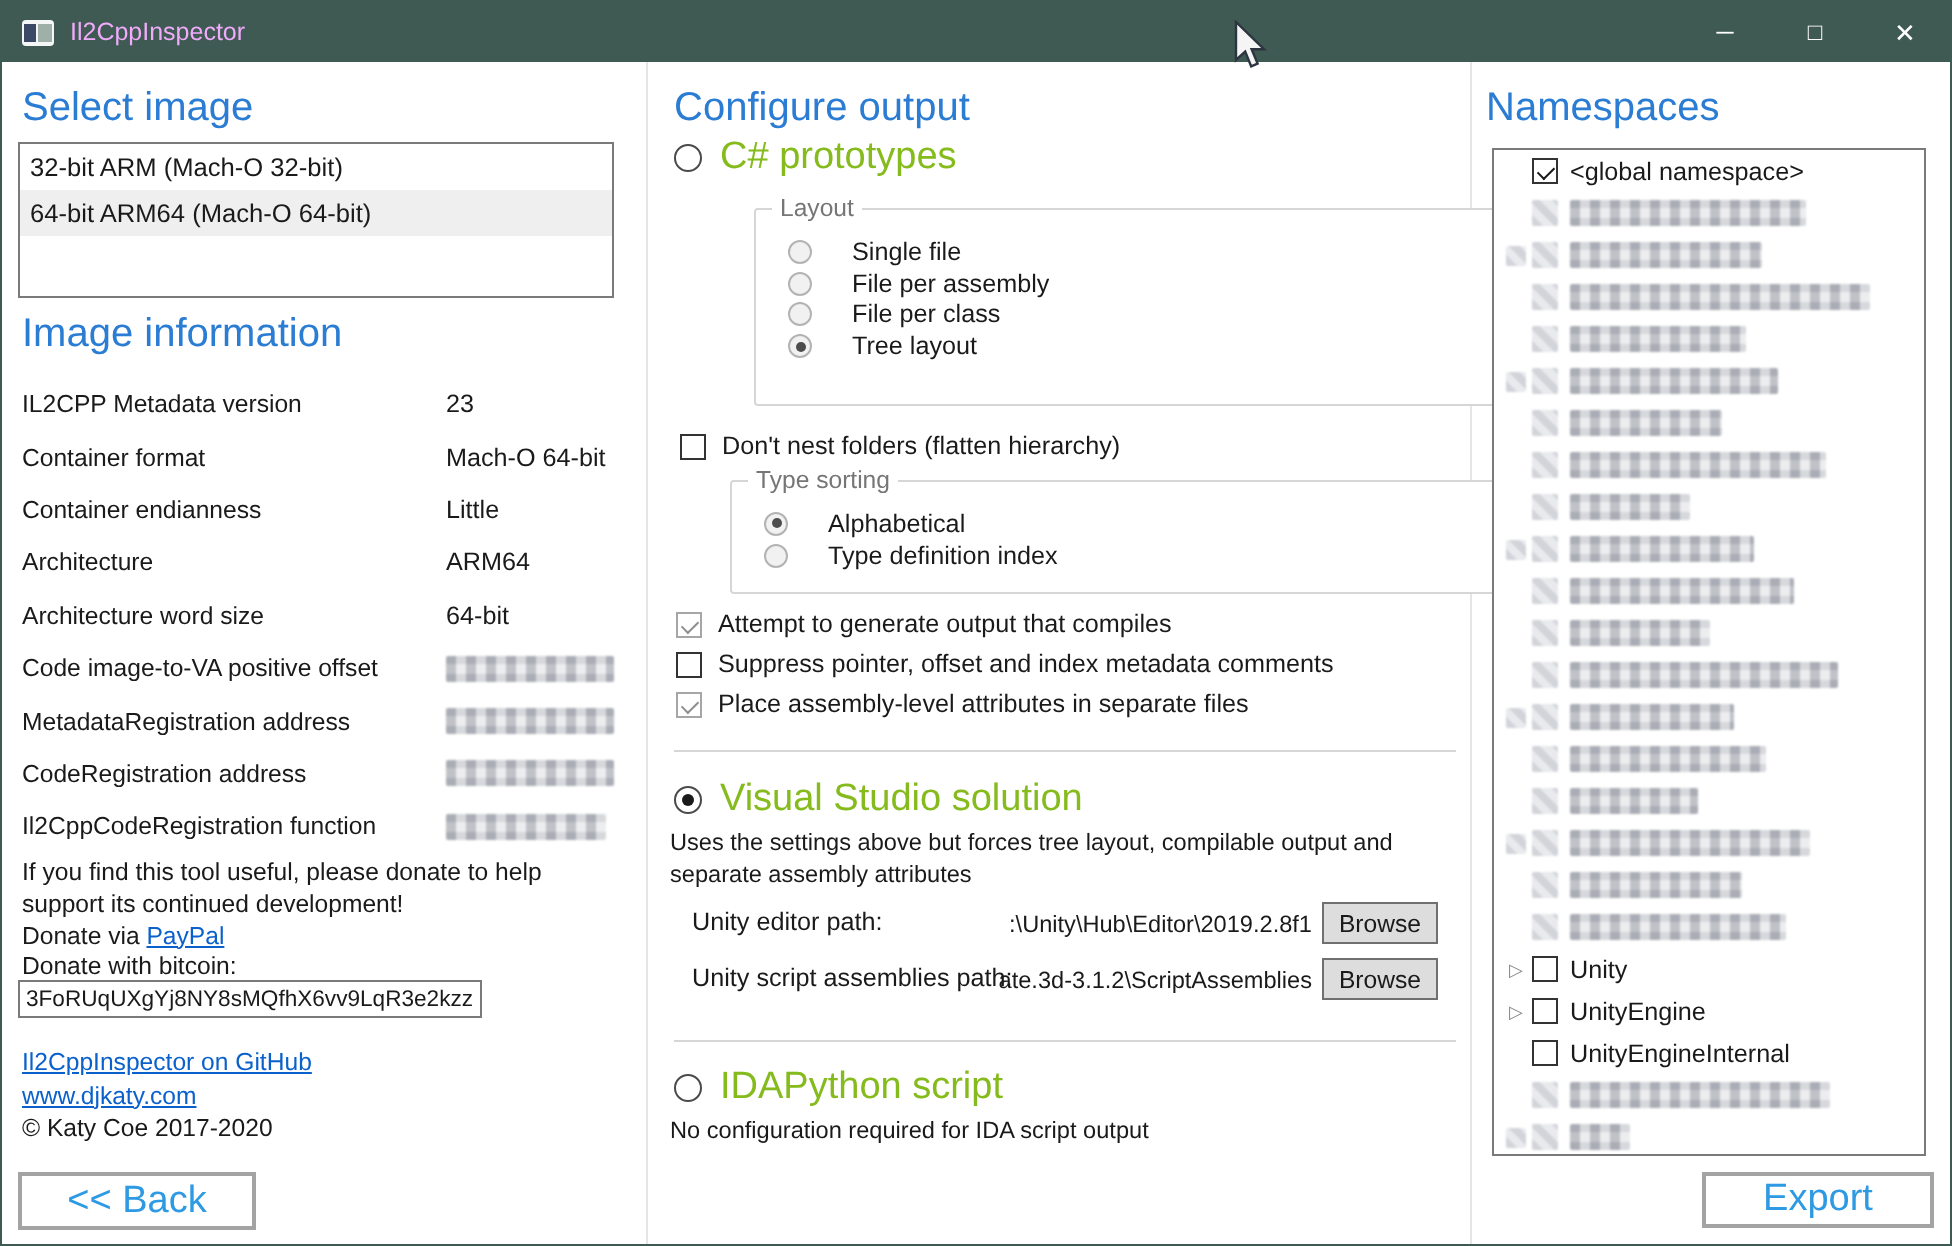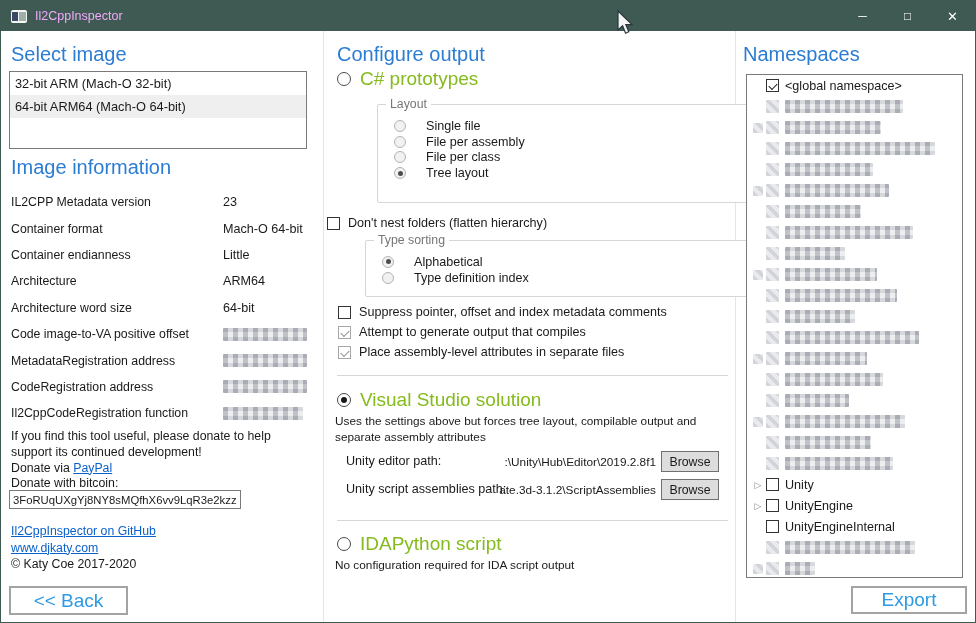--- a/index.html
+++ b/index.html
@@ -188,47 +188,47 @@
           <span class="radio"></span>
           <span class="radio-label">File per class</span>
         </div>
         <div class="radio-row">
           <span class="radio selected"></span>
           <span class="radio-label">Tree layout</span>
         </div>
       </div>
   </div>
 
-  <div class="cb-row" style="position:absolute;left:326px;top:212px;">
+  <div class="cb-row" style="position:absolute;left:339px;top:212px;">
     <span class="cb"></span>
     <span class="cb-label">Don't nest folders (flatten hierarchy)</span>
   </div>
 
   <div class="groupbox" style="left:336px;top:239px;width:391px;height:57px;margin-left:28px;">
     <span class="gb-label">Type sorting</span>
     <div id="typesort-options" style="padding:13px 0 0 16px;">
         <div class="radio-row">
           <span class="radio selected"></span>
           <span class="radio-label">Alphabetical</span>
         </div>
         <div class="radio-row">
           <span class="radio"></span>
           <span class="radio-label">Type definition index</span>
         </div>
       </div>
   </div>
 
   <div id="cb-list" style="position:absolute;left:337px;top:301px;">
       <div class="cb-row">
+        <span class="cb checked disabled"></span>
+        <span class="cb-label">Attempt to generate output that compiles</span>
+      </div>
+      <div class="cb-row">
         <span class="cb"></span>
         <span class="cb-label">Suppress pointer, offset and index metadata comments</span>
-      </div>
-      <div class="cb-row">
-        <span class="cb checked disabled"></span>
-        <span class="cb-label">Attempt to generate output that compiles</span>
       </div>
       <div class="cb-row">
         <span class="cb checked disabled"></span>
         <span class="cb-label">Place assembly-level attributes in separate files</span>
       </div>
     </div>
 
   <div class="hsep" style="top:374px;"></div>
 
   <div class="section-row" style="left:336px;top:388px;">

